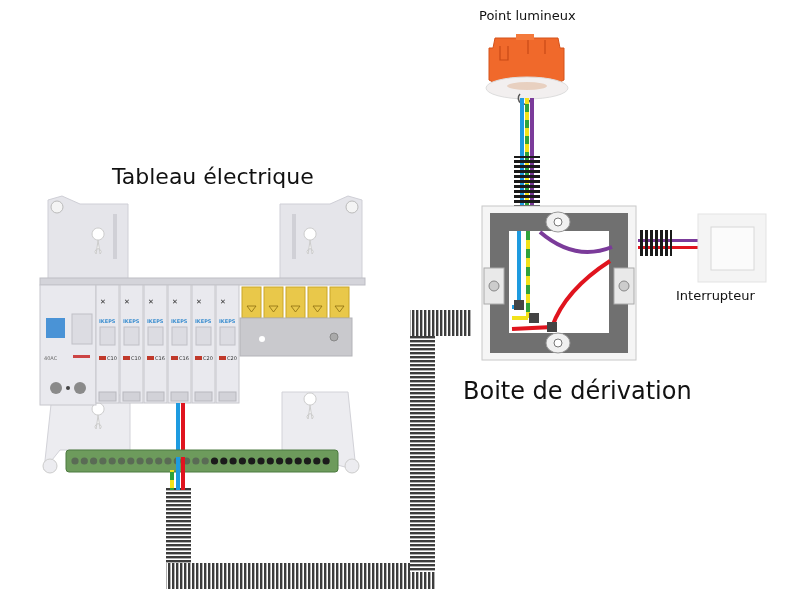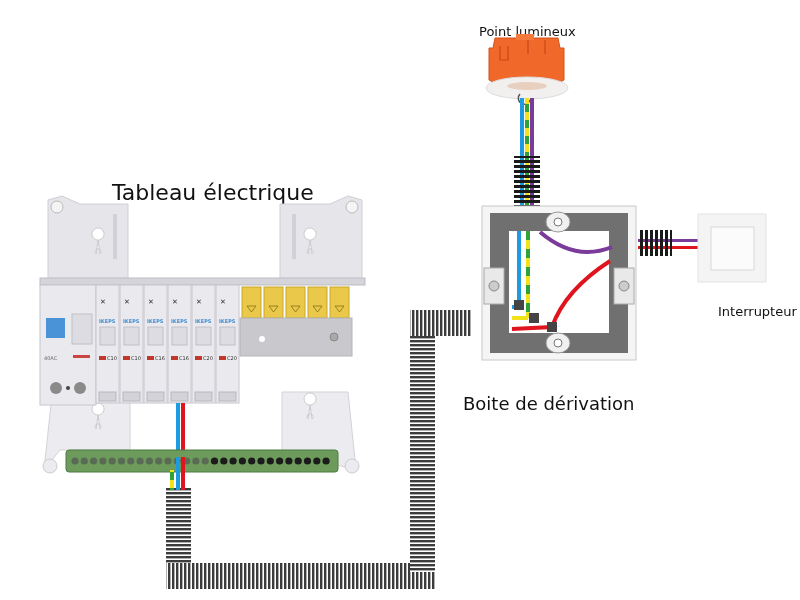--- a/index.html
+++ b/index.html
@@ -1,22 +1,22 @@
 <!DOCTYPE html>
 <html><head>
 <meta charset="utf-8">
 <style>
   html, body { margin:0; padding:0; }
   body { width:800px; height:600px; background:#ffffff; position:relative; overflow:hidden;
          font-family:"Liberation Sans", sans-serif; }
-  .lbl { position:absolute; color:#111; white-space:nowrap; font-family:"DejaVu Sans", sans-serif;margin-top:16px; }
+  .lbl { position:absolute; color:#111; white-space:nowrap; font-family:"DejaVu Sans", sans-serif; }
   #lbl-point { left:479px; top:8px; font-size:13px; }
   #lbl-tableau { left:112px; top:164px; font-size:22px; }
-  #lbl-boite { left:463px; top:377px; font-size:18px; }
-  #lbl-inter { left:718px; top:288px; font-size:13px; }
+  #lbl-boite { left:463px; top:377px; font-size:24px; }
+  #lbl-inter { left:676px; top:288px; font-size:13px; }
   svg { position:absolute; left:0; top:0; }
 </style>
 </head>
 <body>
 
 <div class="lbl" id="lbl-point">Point lumineux</div>
 <div class="lbl" id="lbl-tableau">Tableau électrique</div>
 <div class="lbl" id="lbl-boite">Boite de dérivation</div>
 <div class="lbl" id="lbl-inter">Interrupteur</div>
 

